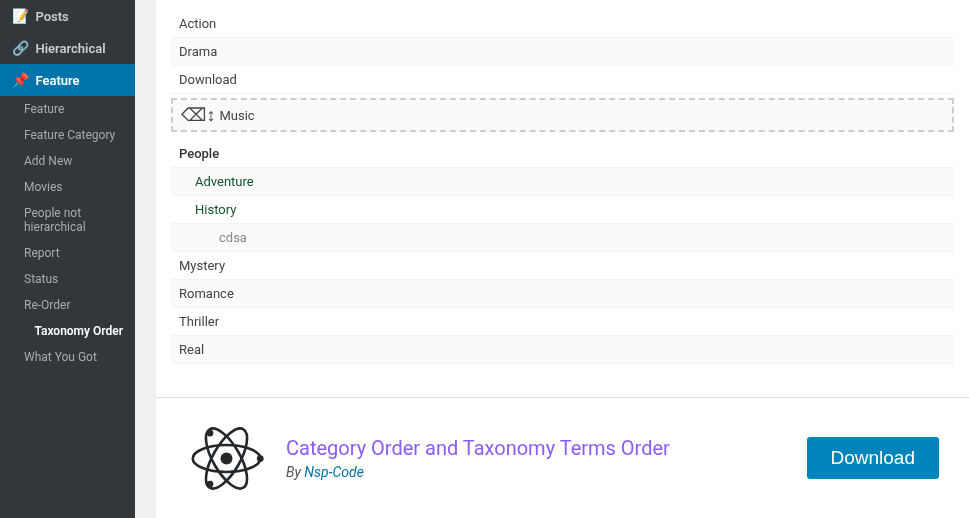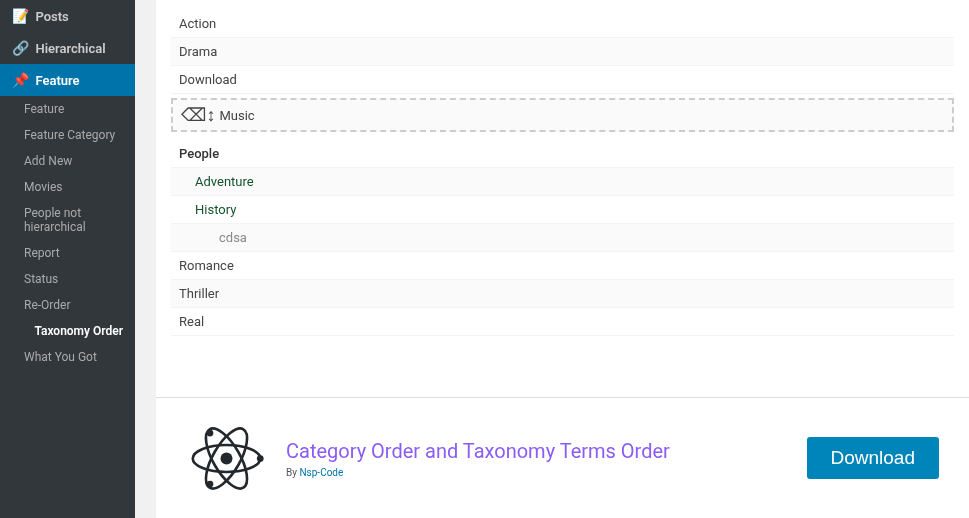--- a/index.html
+++ b/index.html
@@ -139,22 +139,23 @@
     }
 
     .plugin-title {
       font-size: 20px;
       font-weight: 400;
       color: #8b5cf6;
       margin-bottom: 4px;
     }
 
     .plugin-author {
-      font-size: 10px;
+      font-size: 14px;
       color: #555;
+      font-style: italic;
     }
 
     .plugin-author a {
       color: #0073aa;
       text-decoration: none;
     }
 
     .download-button {
       background: #0085ba;
       color: #fff;
@@ -209,20 +210,21 @@
           <div class="drag-area">
             <span style="font-size:18px;cursor:move;">⌫↕</span>
             <span>Music</span>
           </div>
         </div>
 
         <div class="taxonomy-row section-header">People</div>
         <div class="taxonomy-row indented-1">Adventure</div>
         <div class="taxonomy-row indented-1">History</div>
         <div class="taxonomy-row indented-2">cdsa</div>
+        <div class="taxonomy-row">Mystery</div>
         <div class="taxonomy-row">Romance</div>
         <div class="taxonomy-row">Thriller</div>
         <div class="taxonomy-row">Real</div>
 
       </div>
     </div>
 
     <div class="plugin-info-bar">
 
       <div class="plugin-logo">

